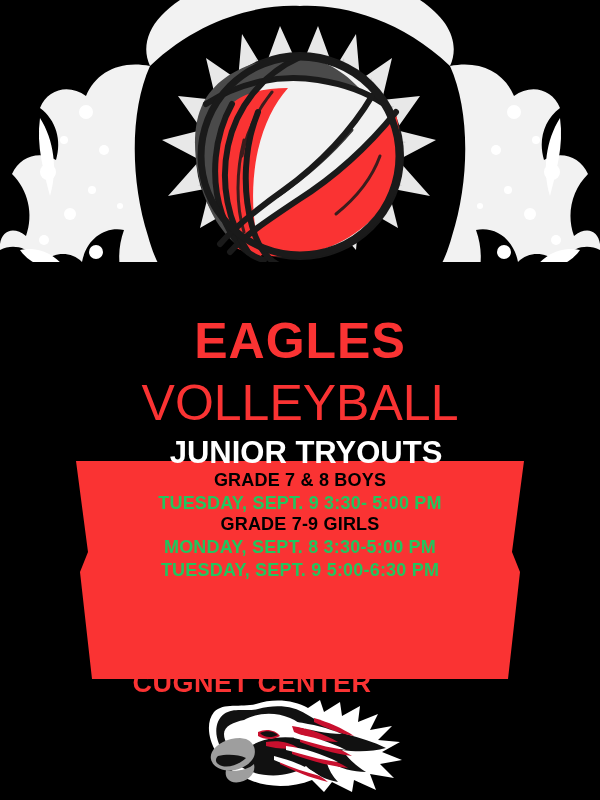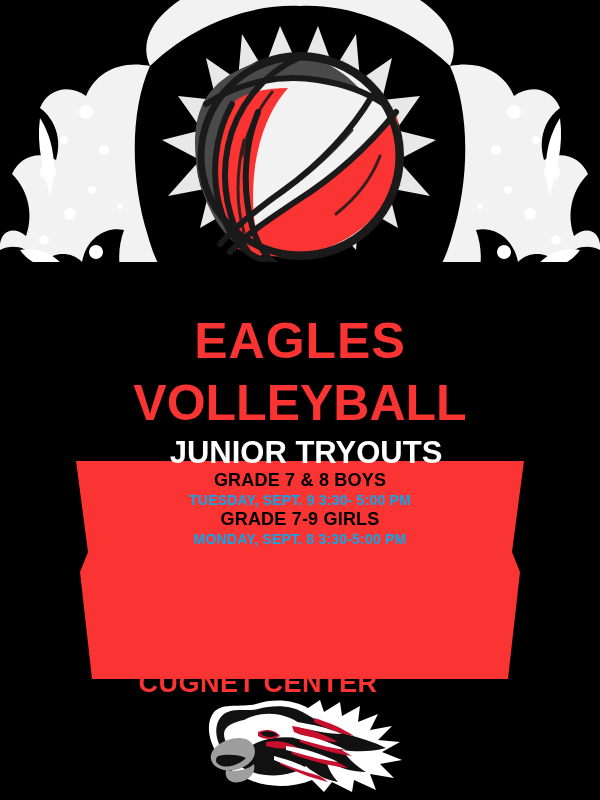--- a/index.html
+++ b/index.html
@@ -44,21 +44,21 @@
   #title-eagles {
     font-size: 50px;
     font-weight: 800;
     letter-spacing: 1px;
     line-height: 1.0;
     margin: 0;
     color: #FA3333;
   }
   #title-volleyball {
     font-size: 50px;
-    font-weight: 700;
+    font-weight: 400;
     letter-spacing: 0px;
     line-height: 1.0;
     margin: 12px 0 0 0;
     color: #FA3333;
   }
   #title-subtitle {
     font-size: 31px;
     font-weight: 800;
     letter-spacing: 0px;
     line-height: 1.0;
@@ -102,40 +102,39 @@
   }
   .sched-group.second { }
   .sched-heading {
     color: #000000;
     font-size: 18px;
     font-weight: 800;
     line-height: 1.22;
     letter-spacing: 0.2px;
   }
   .sched-line {
-    color: #0ea5e9;
-    font-size: 14px;
+    color: #22c55e;
+    font-size: 18px;
     font-weight: 800;
     line-height: 1.24;
     letter-spacing: 0.2px;
   }
 
   
   #venue-name {
     position: absolute;
     left: 0;
     top: 668px;
     width: 504px;
     text-align: center;
     color: #FA3333;
     font-size: 27px;
     font-weight: 800;
     letter-spacing: 0.5px;
     z-index: 5;
-    margin-left: 6px;
   }
 
   
   #eagle-mascot {
     position: absolute;
     left: 196px;
     top: 698px;
     width: 208px;
     height: 96px;
     z-index: 5;
@@ -264,20 +263,21 @@
 
     <div id="schedule-content">
       <div class="sched-group first">
         <div class="sched-heading">GRADE 7 &amp; 8 BOYS</div>
         <div class="sched-line">TUESDAY, SEPT. 9 3:30- 5:00 PM</div>
       </div>
 
       <div class="sched-group second">
         <div class="sched-heading">GRADE 7-9 GIRLS</div>
         <div class="sched-line">MONDAY, SEPT. 8 3:30-5:00 PM</div>
+        <div class="sched-line">TUESDAY, SEPT. 9 5:00-6:30 PM</div>
       </div>
     </div>
   </div>
 
   <div id="venue-name">CUGNET CENTER</div>
 
   <div id="eagle-mascot">
     <svg width="208" height="96" viewBox="0 0 208 96" xmlns="http://www.w3.org/2000/svg">
 
       <path fill="#FFFFFF" d="M60,6 C78,0 98,2 112,10 L124,2 L128,14 L144,4 L146,18

